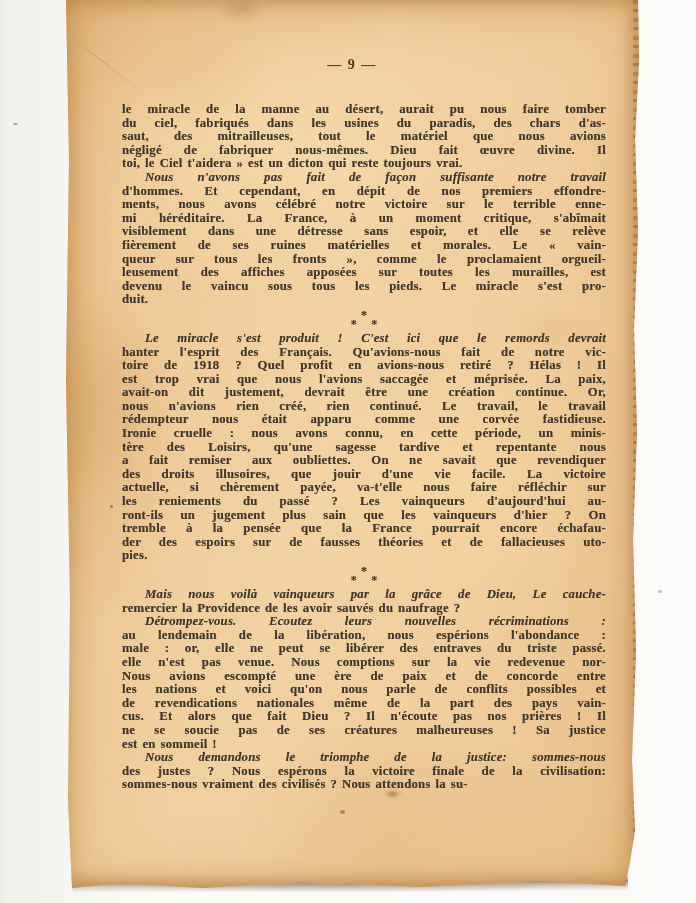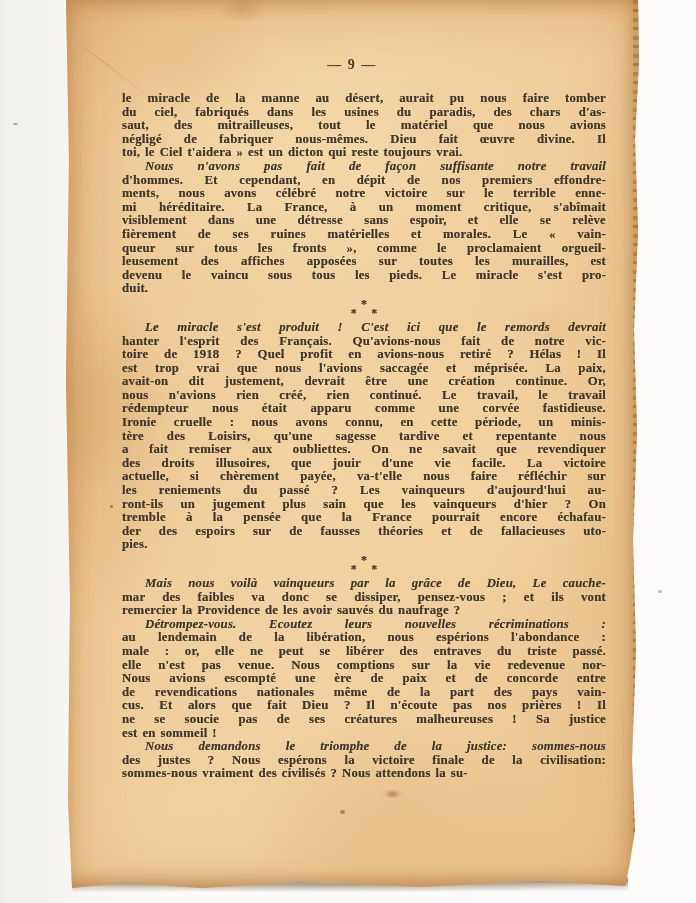--- a/index.html
+++ b/index.html
@@ -65,21 +65,21 @@
       rgba(148,94,38,0.50) 0 4px, rgba(198,152,96,0.22) 4px 9px,
       rgba(118,68,26,0.46) 9px 12px, rgba(206,162,102,0.18) 12px 18px);
     filter:blur(0.3px);
   }
   .header {
     position:relative; margin-top:57px; text-align:center;
     font-weight:700; font-size:14px; line-height:16px;
     color:#453c31; letter-spacing:1.5px;
   }
   .textblock {
-    position:relative; margin:19px 36px 0 60px;
+    position:relative; margin:30px 36px 0 60px;
     font-weight:700; font-size:12.8px; line-height:13.6px;
     color:#3f382e; letter-spacing:0.2px; word-spacing:1.5px;
     text-shadow:0 0 0.5px rgba(63,56,46,0.55);
   }
   .line {
     height:13.6px; text-align:justify; text-align-last:justify;
     white-space:nowrap; overflow:visible;
   }
   .line.last { text-align-last:left; }
   .para.indent .line:first-child { text-indent:23px;font-style:italic; }
@@ -151,29 +151,29 @@
           <div class="line">tremble à la pensée que la France pourrait encore échafau-</div>
           <div class="line">der des espoirs sur de fausses théories et de fallacieuses uto-</div>
           <div class="line last">pies.</div>
         </div>
         <div class="asterism">
           <span class="top">*</span>
           <span class="bot">* *</span>
         </div>
         <div class="para indent">
           <div class="line">Mais nous voilà vainqueurs par la grâce de Dieu, Le cauche-</div>
-          <div class="line">mar des faibles va donc se dissiper, pensez-vous ; et ils vont</div>
           <div class="line last">remercier la Providence de les avoir sauvés du naufrage ?</div>
         </div>
         <div class="para indent">
           <div class="line">Détrompez-vous. Ecoutez leurs nouvelles récriminations :</div>
           <div class="line">au lendemain de la libération, nous espérions l'abondance :</div>
           <div class="line">male : or, elle ne peut se libérer des entraves du triste passé.</div>
           <div class="line">elle n'est pas venue. Nous comptions sur la vie redevenue nor-</div>
           <div class="line">Nous avions escompté une ère de paix et de concorde entre</div>
+          <div class="line">les nations et voici qu'on nous parle de conflits possibles et</div>
           <div class="line">de revendications nationales même de la part des pays vain-</div>
           <div class="line">cus. Et alors que fait Dieu ? Il n'écoute pas nos prières ! Il</div>
           <div class="line">ne se soucie pas de ses créatures malheureuses ! Sa justice</div>
           <div class="line last">est en sommeil !</div>
         </div>
         <div class="para indent">
           <div class="line">Nous demandons le triomphe de la justice: sommes-nous</div>
           <div class="line">des justes ? Nous espérons la victoire finale de la civilisation:</div>
           <div class="line last">sommes-nous vraiment des civilisés ? Nous attendons la su-</div>
         </div>

